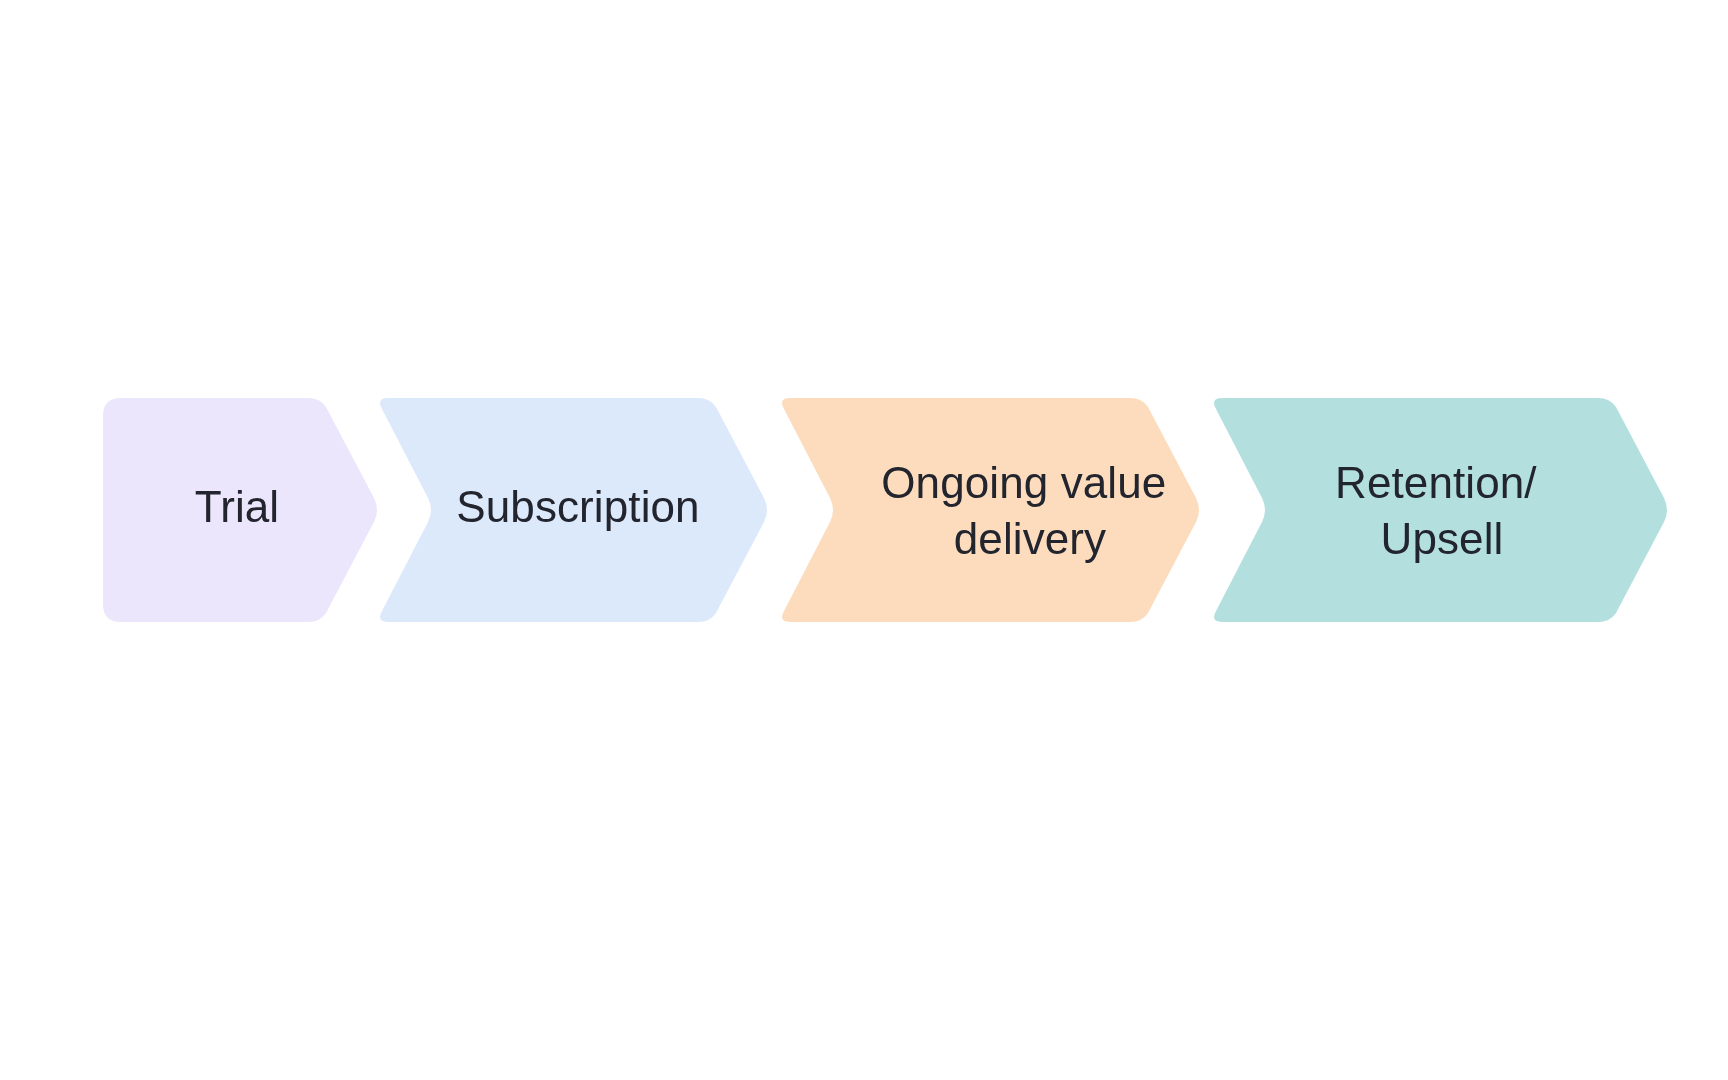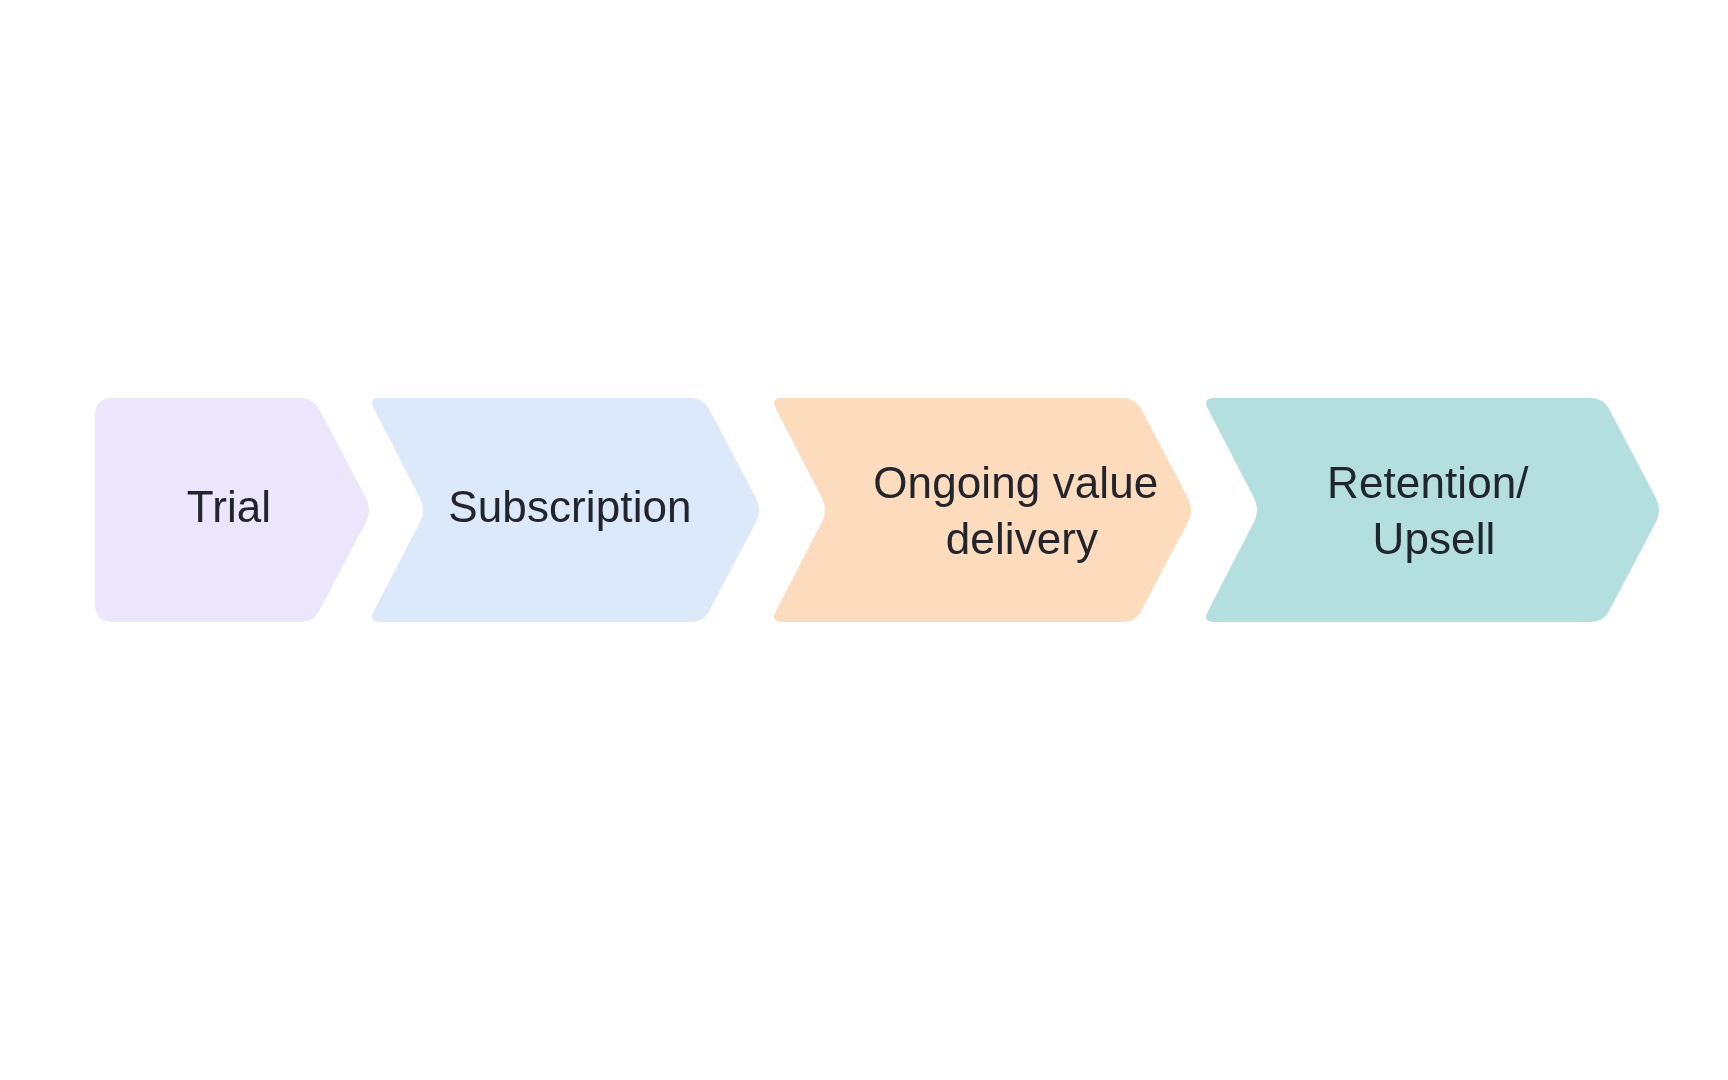--- a/index.html
+++ b/index.html
@@ -14,20 +14,21 @@
     overflow: hidden;
     font-family: "Liberation Sans", sans-serif;
     position: relative;
   }
 
   #diagram-canvas {
     position: absolute;
     inset: 0;
     width: 1600px;
     height: 1080px;
+    margin-left: 8px;
   }
 
   .chevron-flow {
     position: absolute;
     left: 0;
     top: 0;
     width: 1728px;
     height: 1080px;
     display: block;
   }

